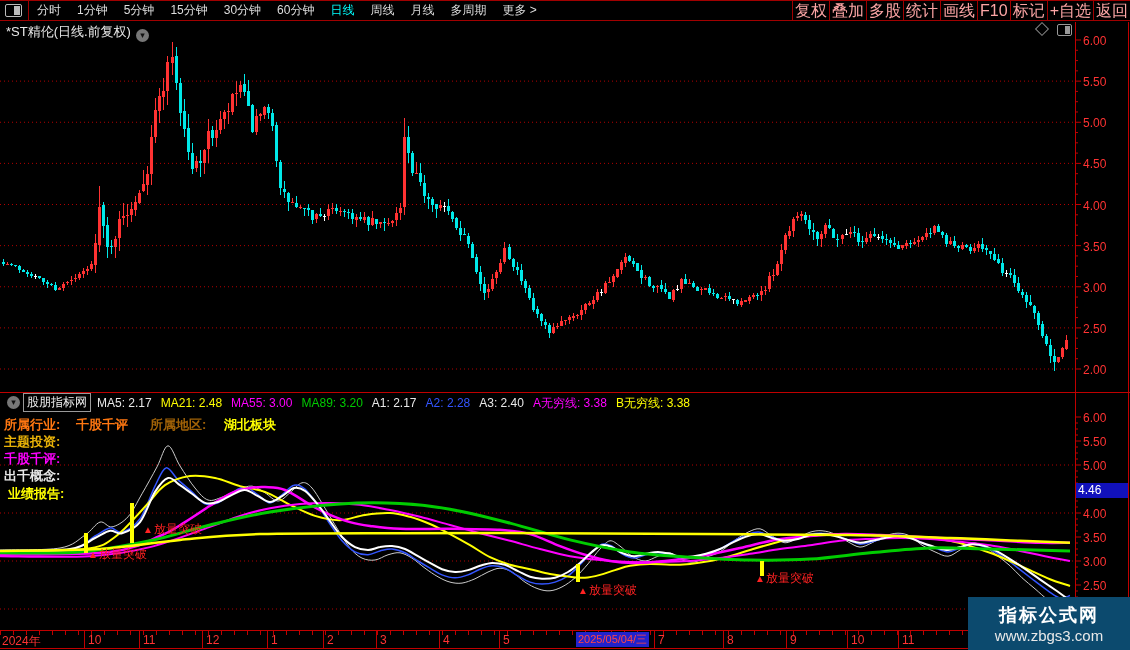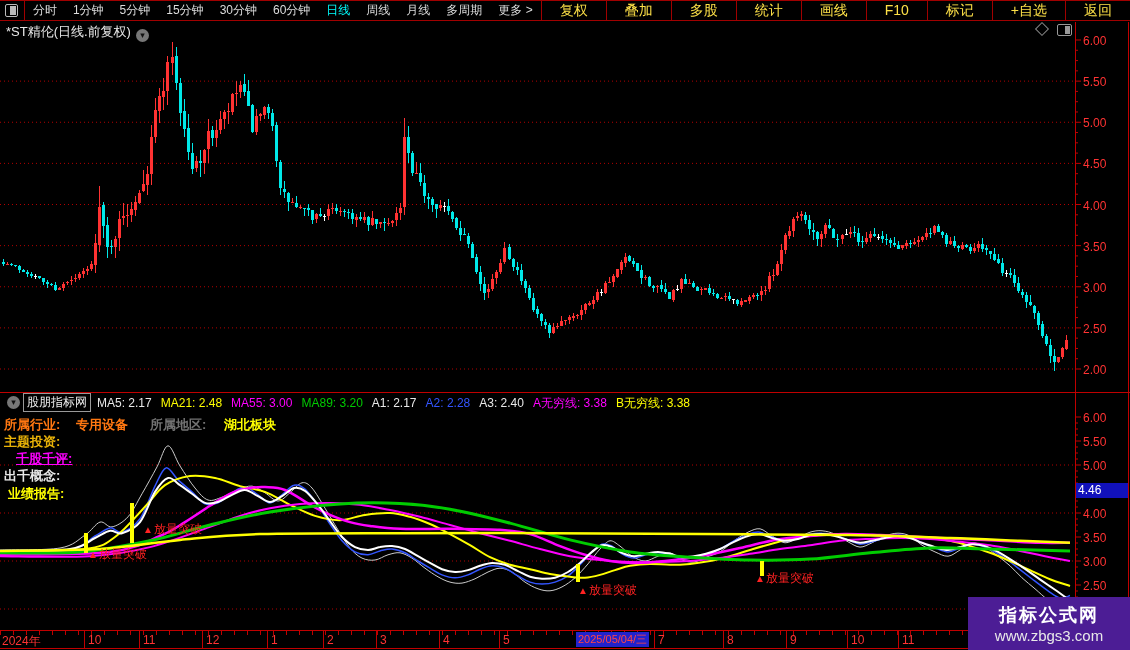--- a/index.html
+++ b/index.html
@@ -8,21 +8,21 @@
   
   #toolbar{position:absolute;left:0;top:0;width:1130px;height:21px;background:#000;
            border-top:1px solid #a00000;border-bottom:1px solid #a00000;box-sizing:border-box;
            display:flex;align-items:center;}
   .tb-icon{width:15px;height:11px;border:1px solid #bbb;border-radius:2px;margin:0 6px 0 5px;position:relative;}
   .tb-icon::after{content:"";position:absolute;right:1px;top:1px;bottom:1px;width:6px;background:#bbb;}
   .tb-sep{width:1px;height:19px;background:#a00000;}
   .tab{color:#ddd;font-size:12px;padding:0 8px;line-height:19px;cursor:default;white-space:nowrap;}
   .tab.active{color:#00ffff;}
   #tb-right{margin-left:auto;display:flex;height:19px;}
-  .tb-btn{color:#fde047;font-size:14px;line-height:19px;padding:0 18px;border-left:1px solid #a00000;white-space:nowrap;}
+  .tb-btn{color:#fca5a5;font-size:16px;line-height:19px;padding:0 2px;border-left:1px solid #a00000;white-space:nowrap;}
   
   #title{position:absolute;left:6px;top:23px;color:#e8e8e8;font-size:13px;z-index:5;}
   .chev{display:inline-block;width:13px;height:13px;border-radius:50%;background:#777;color:#111;
         font-size:9px;line-height:13px;text-align:center;vertical-align:-2px;margin-left:5px;}
   .corner-ic{position:absolute;top:24px;z-index:5;}
   #dia{left:1037px;width:8px;height:8px;border:1px solid #888;transform:rotate(45deg);}
   #spl{left:1057px;width:13px;height:10px;border:1px solid #999;border-radius:2px;}
   #spl::after{content:"";position:absolute;right:1px;top:1px;bottom:1px;width:5px;background:#999;}
   svg{position:absolute;left:0;top:0;}
   
@@ -42,21 +42,21 @@
   .sig{position:absolute;color:#ff2222;font-size:12px;font-weight:normal;z-index:6;white-space:nowrap;}
   .sig .tri{font-size:10px;margin-right:1px;}
   
   #dates{position:absolute;left:0;top:631px;width:963px;height:18px;background:#000;z-index:5;}
   #dates .ticks{position:absolute;left:0;top:0;width:1076px;height:4px;
     background:repeating-linear-gradient(90deg,#c00000 0 1px,transparent 1px 13px);}
   .mon{position:absolute;top:2px;color:#ff3333;font-size:12px;white-space:nowrap;}
   .msep{position:absolute;top:0;width:1px;height:18px;background:#c00000;}
   .mon.hl{background:#2222cc;color:#ff4444;padding:0 2px;top:1px;font-size:11px;line-height:15px;}
   
-  #wm{position:absolute;left:968px;top:597px;width:162px;height:53px;background:#4c1d95;z-index:9;
+  #wm{position:absolute;left:968px;top:597px;width:162px;height:53px;background:#0c4a6e;z-index:9;
       display:flex;flex-direction:column;justify-content:center;align-items:center;color:#fff;}
   #wm .l1{font-size:18px;font-weight:bold;letter-spacing:2px;}
   #wm .l2{font-size:15px;color:#e9e9e9;}
 </style>
 </head>
 <body>
 
 <div id="app">
 
   <div id="toolbar">
@@ -725,25 +725,25 @@
     </svg>
 
   <div id="ind-header">
     <span class="chev">▾</span>
     <span id="src-badge">股朋指标网</span>
     <span id="ind-values"><span class="iv" style="color: rgb(232, 232, 232);">MA5: 2.17</span><span class="iv" style="color: rgb(255, 255, 0);">MA21: 2.48</span><span class="iv" style="color: rgb(255, 0, 255);">MA55: 3.00</span><span class="iv" style="color: rgb(0, 204, 0);">MA89: 3.20</span><span class="iv" style="color: rgb(232, 232, 232);">A1: 2.17</span><span class="iv" style="color: rgb(51, 85, 255);">A2: 2.28</span><span class="iv" style="color: rgb(232, 232, 232);">A3: 2.40</span><span class="iv" style="color: rgb(255, 0, 255);">A无穷线: 3.38</span><span class="iv" style="color: rgb(255, 255, 0);">B无穷线: 3.38</span></span>
   </div>
 
   <div id="links">
       <div class="ilink" style="left: 4px; top: 416px; color: rgb(255, 119, 17);">所属行业:</div>
-      <div class="ilink" style="left: 76px; top: 416px; color: rgb(255, 119, 17);">专用设备</div>
-      <div class="ilink" style="left: 150px; top: 416px; color: #737373;">所属地区:</div>
+      <div class="ilink" style="left: 76px; top: 416px; color: rgb(255, 119, 17);">千股千评</div>
+      <div class="ilink" style="left: 150px; top: 416px; color: #a16207;">所属地区:</div>
       <div class="ilink" style="left: 224px; top: 416px; color: rgb(255, 255, 0);">湖北板块</div>
       <div class="ilink" style="left: 4px; top: 433px; color: #eab308;">主题投资:</div>
-      <div class="ilink" style="left: 16px; top: 450px; color: rgb(255, 0, 255); text-decoration: underline;">千股千评:</div>
+      <div class="ilink" style="left: 4px; top: 450px; color: rgb(255, 0, 255);">千股千评:</div>
       <div class="ilink" style="left: 4px; top: 467px; color: rgb(232, 232, 232);">出千概念:</div>
       <div class="ilink" style="left: 8px; top: 485px; color: rgb(255, 255, 0);">业绩报告:</div>
     </div>
   <div id="markers">
       <div class="sig" style="left: 143px; top: 521px;"><span class="tri">▲</span><span>放量突破</span></div>
       <div class="sig" style="left: 88px; top: 546px;"><span class="tri">▲</span><span>放量突破</span></div>
       <div class="sig" style="left: 578px; top: 582px;"><span class="tri">▲</span><span>放量突破</span></div>
       <div class="sig" style="left: 755px; top: 570px;"><span class="tri">▲</span><span>放量突破</span></div>
     </div>
   <div id="axlabels">

